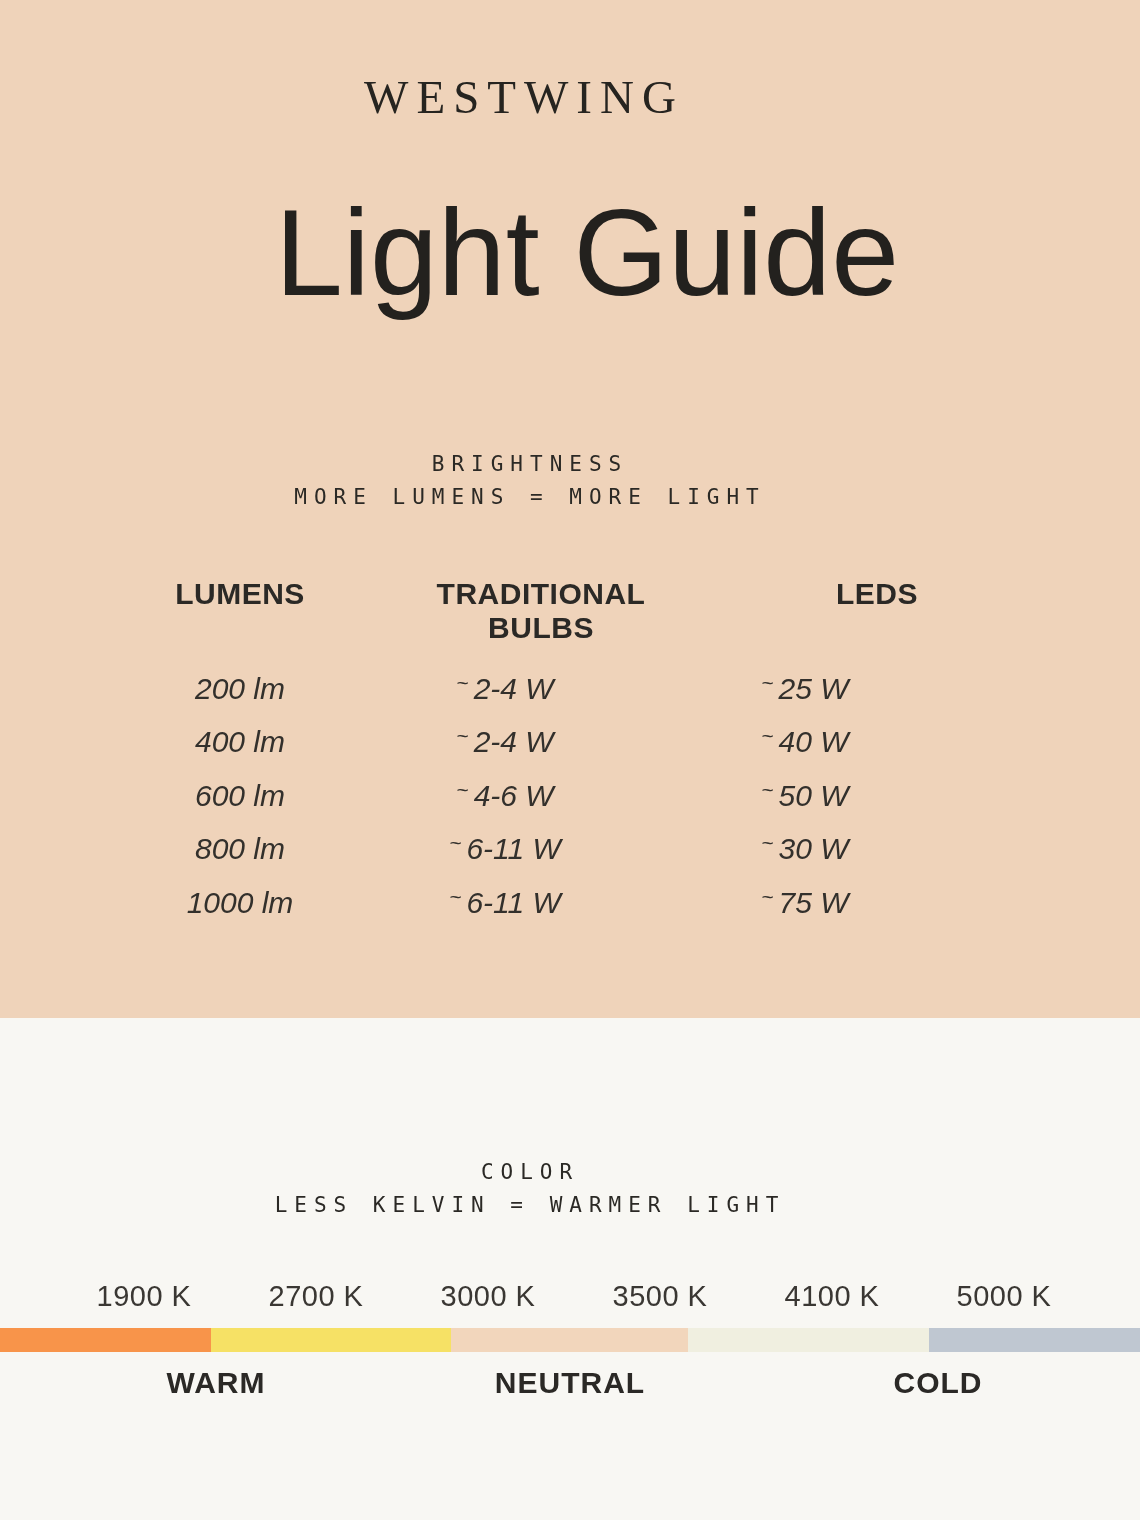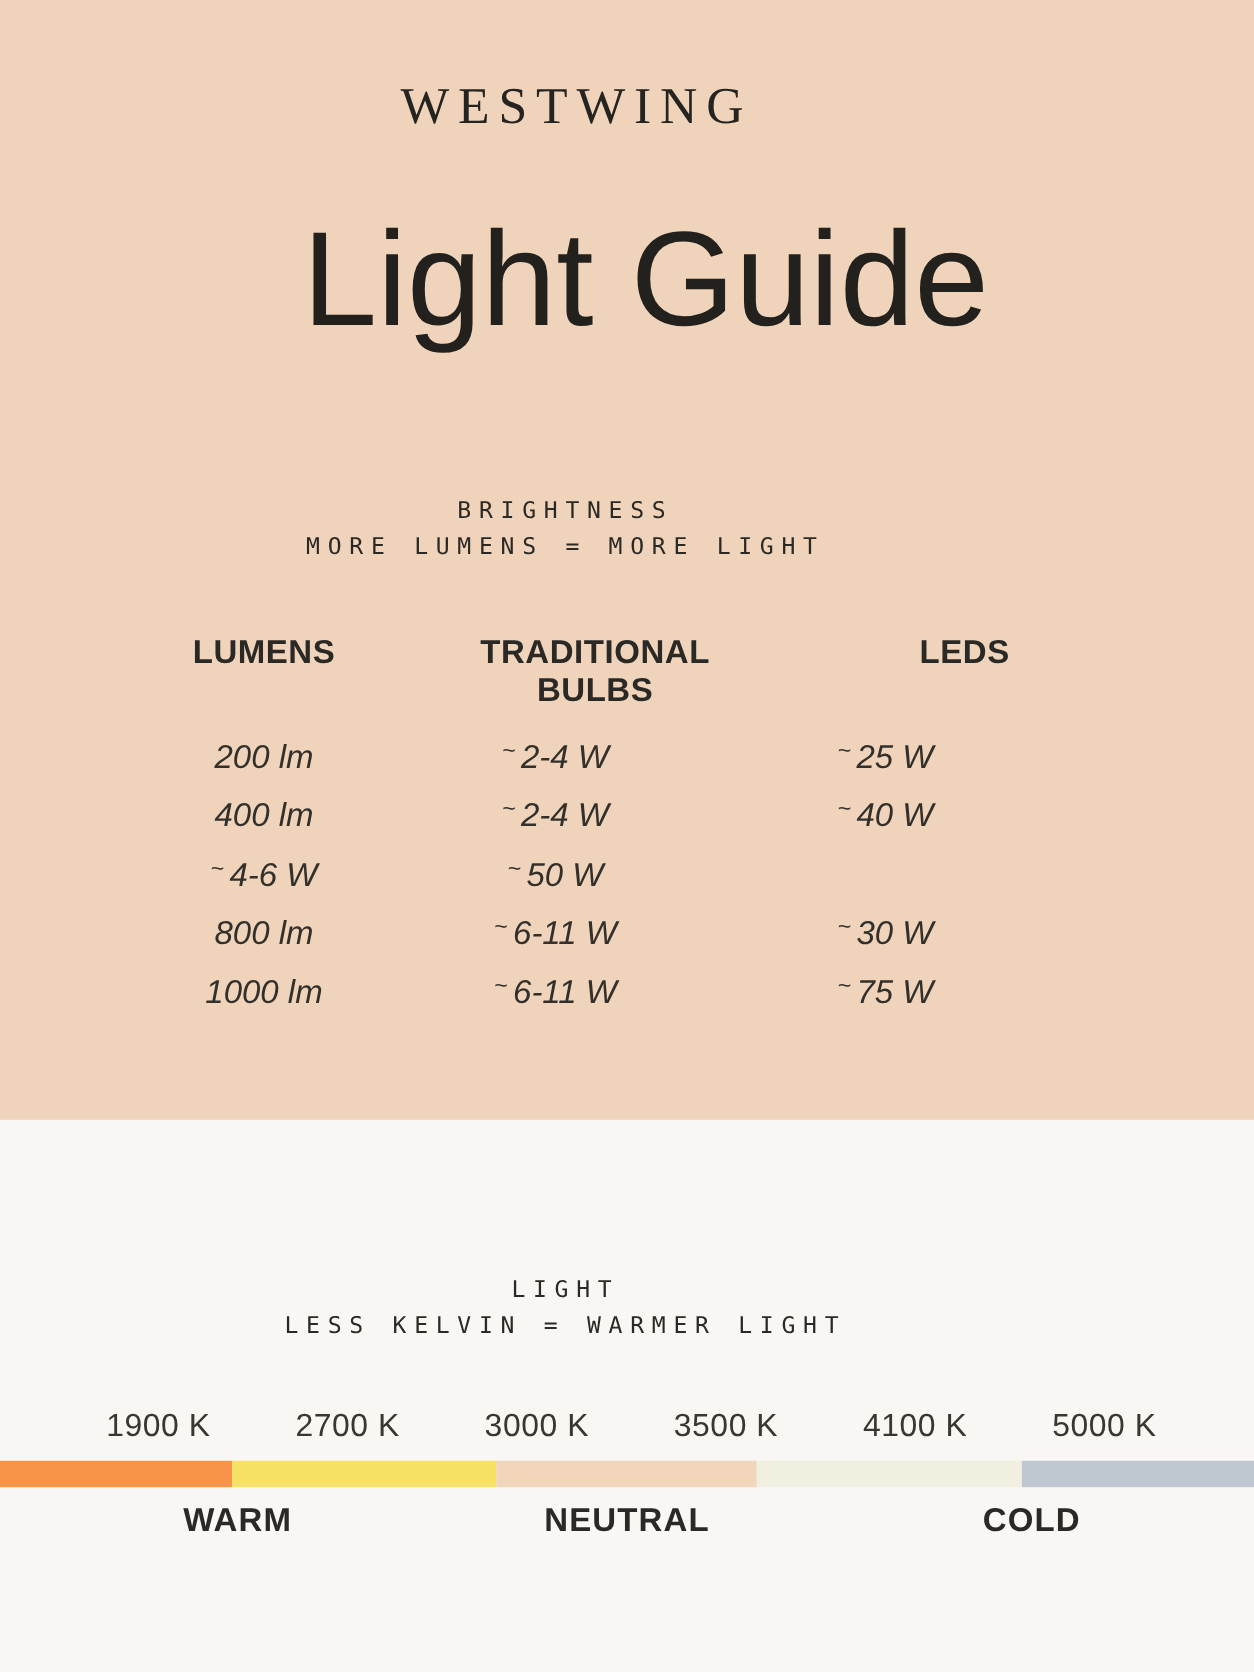--- a/index.html
+++ b/index.html
@@ -33,21 +33,21 @@
   .page-title {
     position:absolute; top:192px; left:0; width:1140px;
     text-align:center;
     font-size:122px; line-height:1;
     font-weight:400;
     letter-spacing:0;
     color:#23211e;
   }
 
   .mono-block {
-    position:absolute; left:0; width:1028px;
+    position:absolute; left:16px; width:1028px;
     text-align:center;
     font-family:"DejaVu Sans Mono", monospace;
     font-size:21px; line-height:33px;
     letter-spacing:7px;
     color:#2b2925;
   }
   .mono-brightness { top:448px; }
   .mono-color { top:1156px; }
 
   .lumens-table { position:absolute; left:120px; top:577px; width:840px; }
@@ -133,41 +133,42 @@
         <span class="cell"><span class="tilde">~</span><span>25 W</span></span>
       </div>
 
       <div class="t-row">
         <span class="cell">400 lm</span>
         <span class="cell"><span class="tilde">~</span><span>2-4 W</span></span>
         <span class="cell"><span class="tilde">~</span><span>40 W</span></span>
       </div>
 
       <div class="t-row">
+        <span class="cell">600 lm</span>
         <span class="cell"><span class="tilde">~</span><span>4-6 W</span></span>
         <span class="cell"><span class="tilde">~</span><span>50 W</span></span>
       </div>
 
       <div class="t-row">
         <span class="cell">800 lm</span>
         <span class="cell"><span class="tilde">~</span><span>6-11 W</span></span>
         <span class="cell"><span class="tilde">~</span><span>30 W</span></span>
       </div>
 
       <div class="t-row">
         <span class="cell">1000 lm</span>
         <span class="cell"><span class="tilde">~</span><span>6-11 W</span></span>
         <span class="cell"><span class="tilde">~</span><span>75 W</span></span>
       </div>
 
     </div>
   </div>
 
   <div class="mono-block mono-color">
-    <div>LIGHT</div>
+    <div>COLOR</div>
     <div>LESS KELVIN = WARMER LIGHT</div>
   </div>
 
   <div class="kelvin-row">
     <span>1900 K</span>
     <span>2700 K</span>
     <span>3000 K</span>
     <span>3500 K</span>
     <span>4100 K</span>
     <span>5000 K</span>

